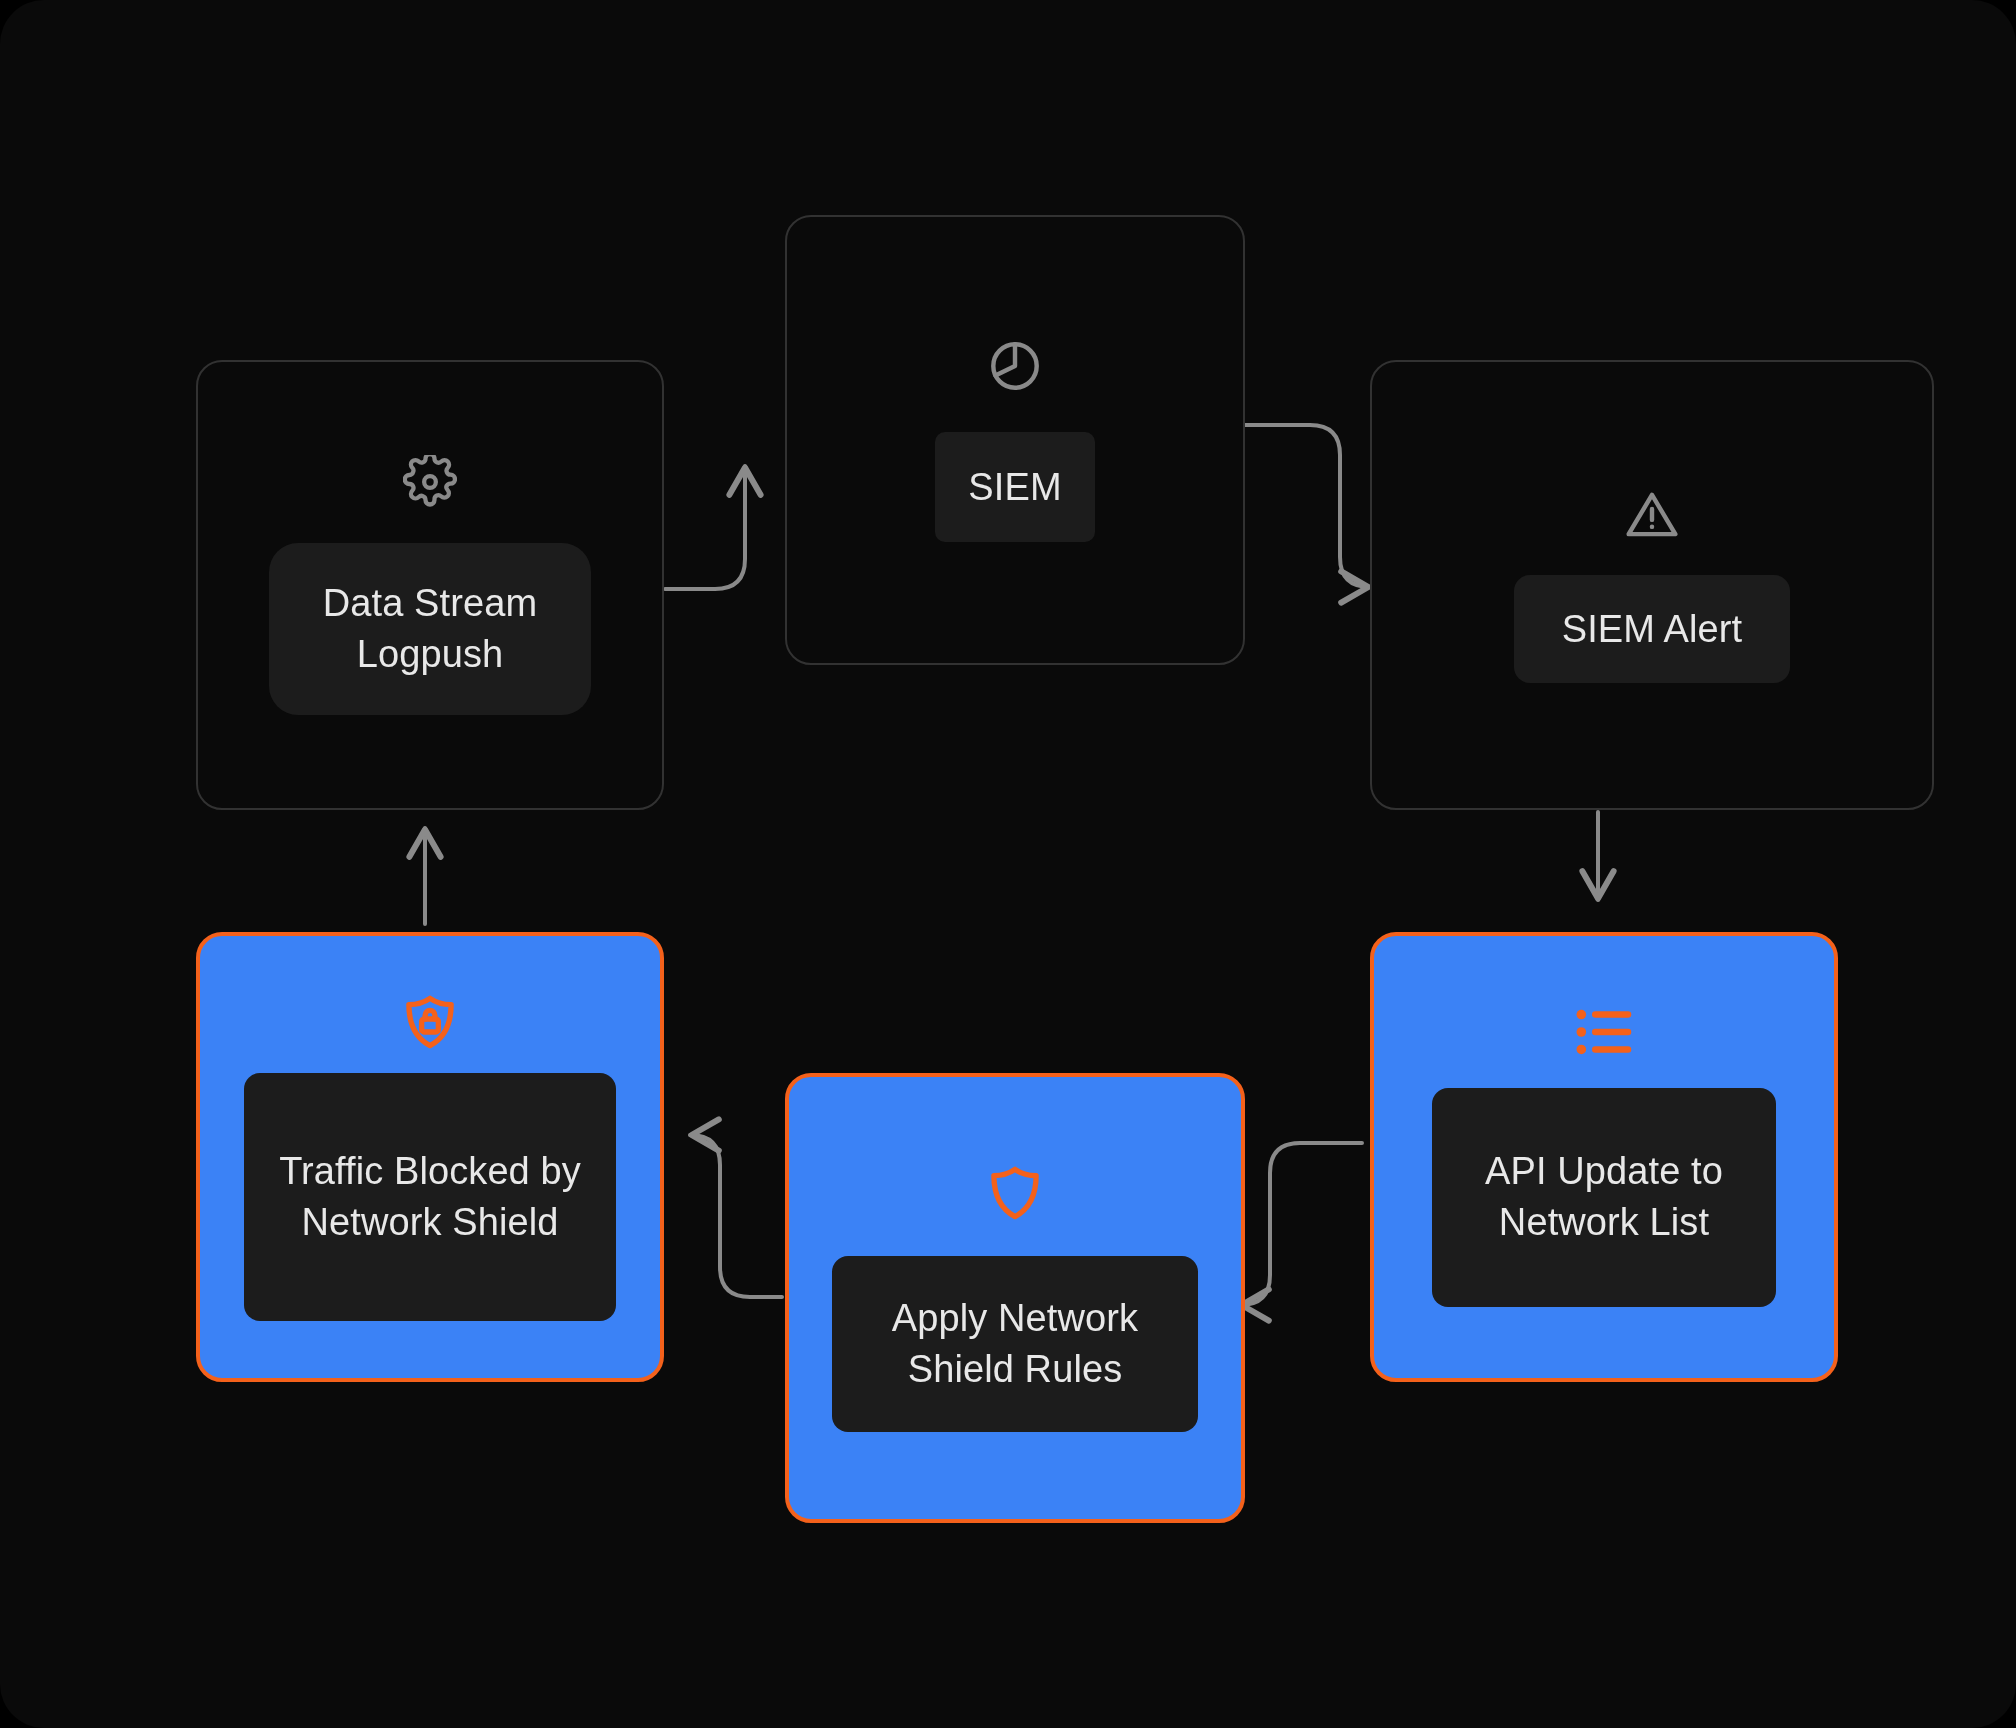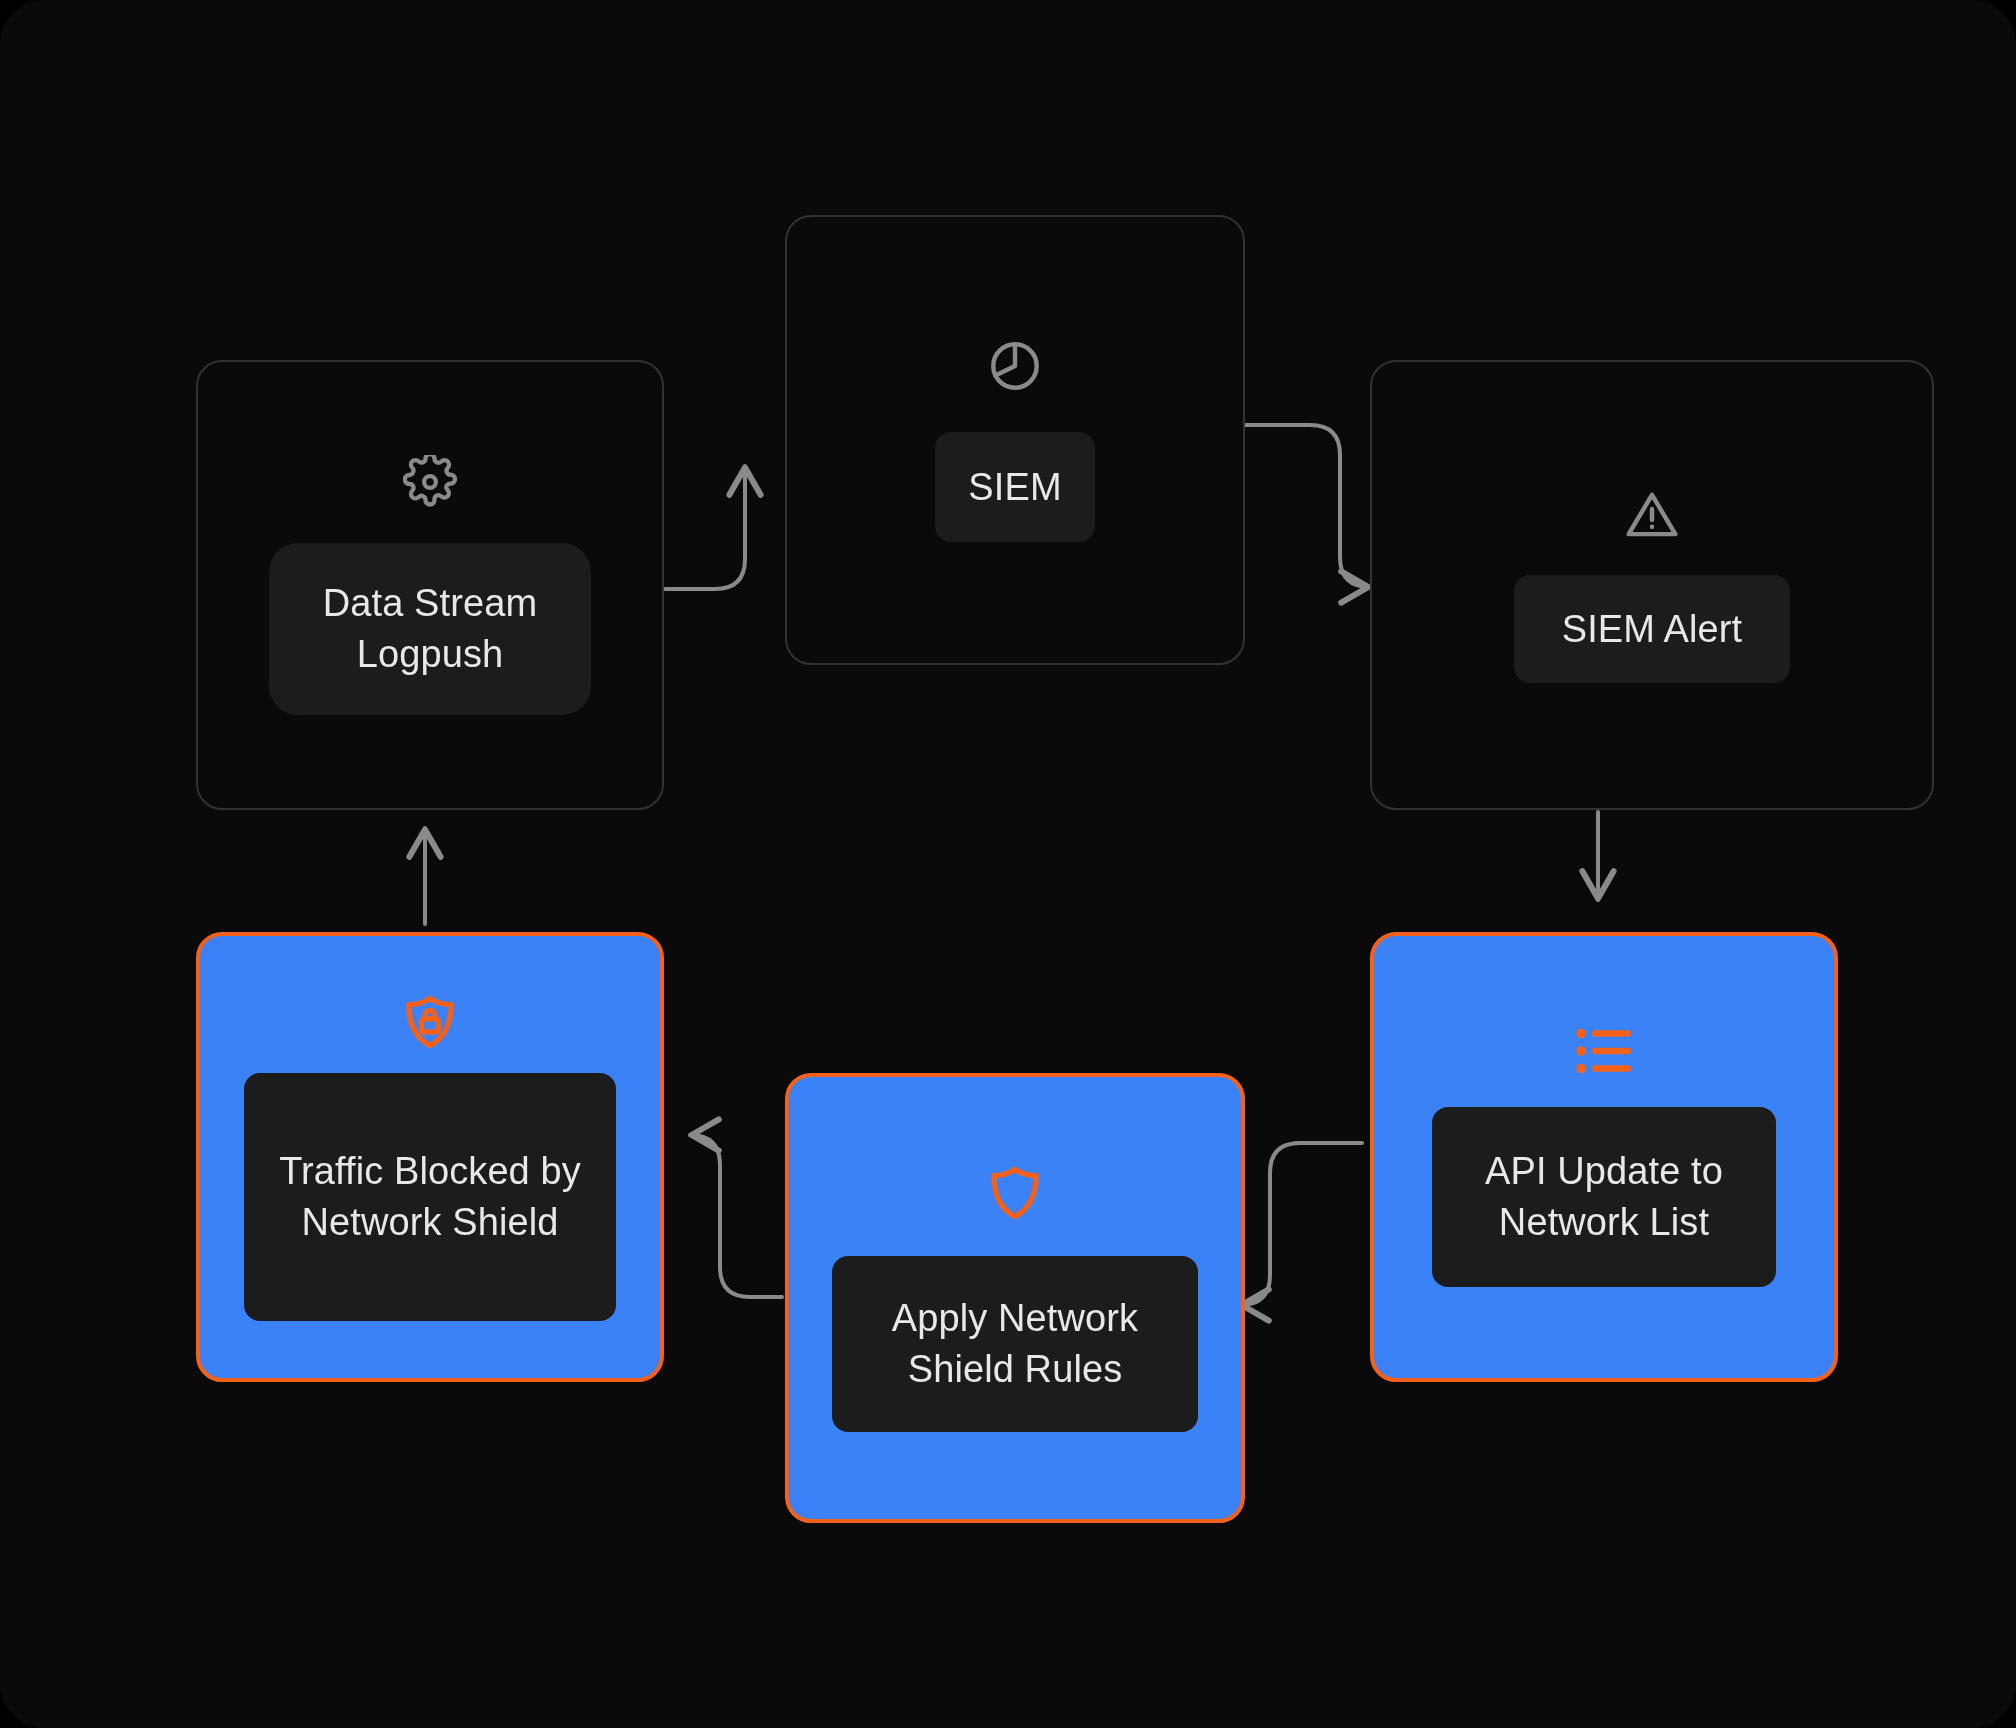--- a/index.html
+++ b/index.html
@@ -113,21 +113,21 @@
     </div>
   </div>
 
   <div class="node gray" style="left:785px; top:215px; width:460px; height:450px;">
     <span class="node-icon" style="margin-bottom:38px;">
       <svg width="56" height="56" viewBox="0 0 24 24" fill="none" stroke="#8a8a8a" stroke-width="1.9" stroke-linecap="round" stroke-linejoin="round">
         <circle cx="12" cy="12" r="9.3"></circle>
         <path d="M12 2.7 L12 12 L3.6 16.1"></path>
       </svg>
     </span>
-    <div class="chip" style="width:160px; height:110px;">
+    <div class="chip" style="width:160px; height:110px;border-radius:10px;">
       <span>SIEM</span>
     </div>
   </div>
 
   <div class="node gray" style="left:1370px; top:360px; width:564px; height:450px;">
     <span class="node-icon" style="margin-bottom:32px;">
       <svg width="56" height="56" viewBox="0 0 24 24" fill="none" stroke="#8a8a8a" stroke-width="1.9" stroke-linecap="round" stroke-linejoin="round">
         <path d="M12 3.4 L22 20.2 H2 Z"></path>
         <line x1="12" y1="9.4" x2="12" y2="14.1"></line>
         <line x1="12" y1="17.0" x2="12" y2="17.1"></line>
@@ -142,21 +142,21 @@
     <span class="node-icon" style="margin-bottom:32px;">
       <svg width="58" height="48" viewBox="0 0 26 22" fill="none" stroke="#f4611b" stroke-width="3" stroke-linecap="round">
         <circle cx="2.6" cy="3" r="2.2" fill="#f4611b" stroke="none"></circle>
         <circle cx="2.6" cy="11" r="2.2" fill="#f4611b" stroke="none"></circle>
         <circle cx="2.6" cy="19" r="2.2" fill="#f4611b" stroke="none"></circle>
         <line x1="9" y1="3" x2="24" y2="3"></line>
         <line x1="9" y1="11" x2="24" y2="11"></line>
         <line x1="9" y1="19" x2="24" y2="19"></line>
       </svg>
     </span>
-    <div class="chip" style="width:344px; height:180px; padding:0 0;">
+    <div class="chip" style="width:344px; height:219px; padding:0 0;">
       <span>API Update to Network List</span>
     </div>
   </div>
 
   <div class="node accent" style="left:785px; top:1073px; width:460px; height:450px;">
     <span class="node-icon" style="margin-bottom:34px;">
       <svg width="56" height="58" viewBox="0 0 24 25" fill="none" stroke="#f4611b" stroke-width="2.3" stroke-linecap="round" stroke-linejoin="round">
         <path d="M12 2.3 C9.3 4.2 5.9 5.0 2.9 5.0 C2.9 12.6 5.6 19.3 12 22.7 C18.4 19.3 21.1 12.6 21.1 5.0 C18.1 5.0 14.7 4.2 12 2.3 Z"></path>
       </svg>
     </span>

